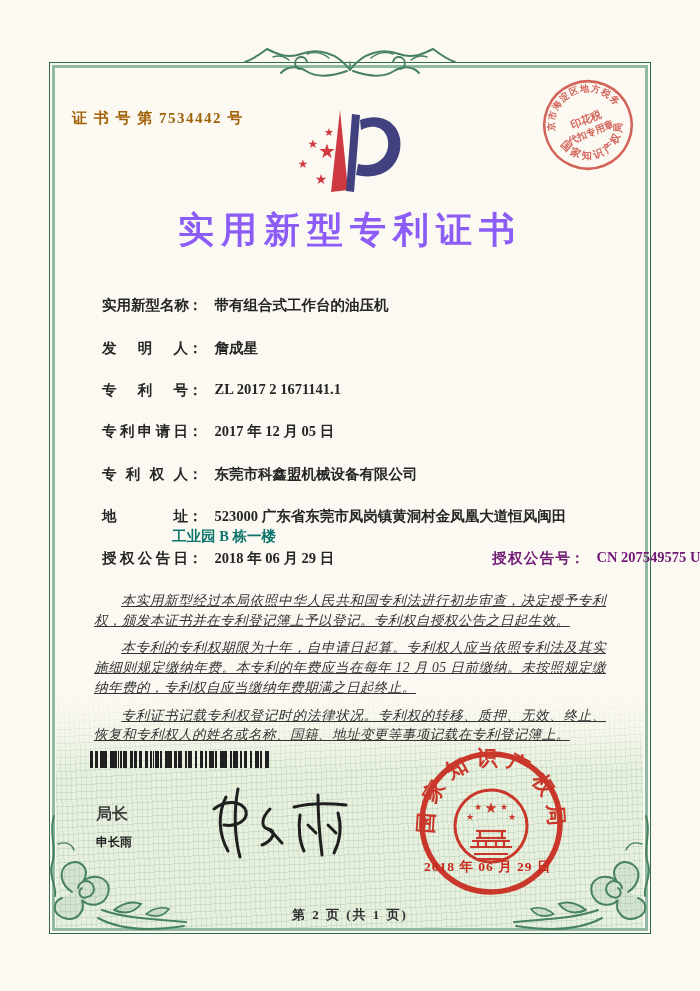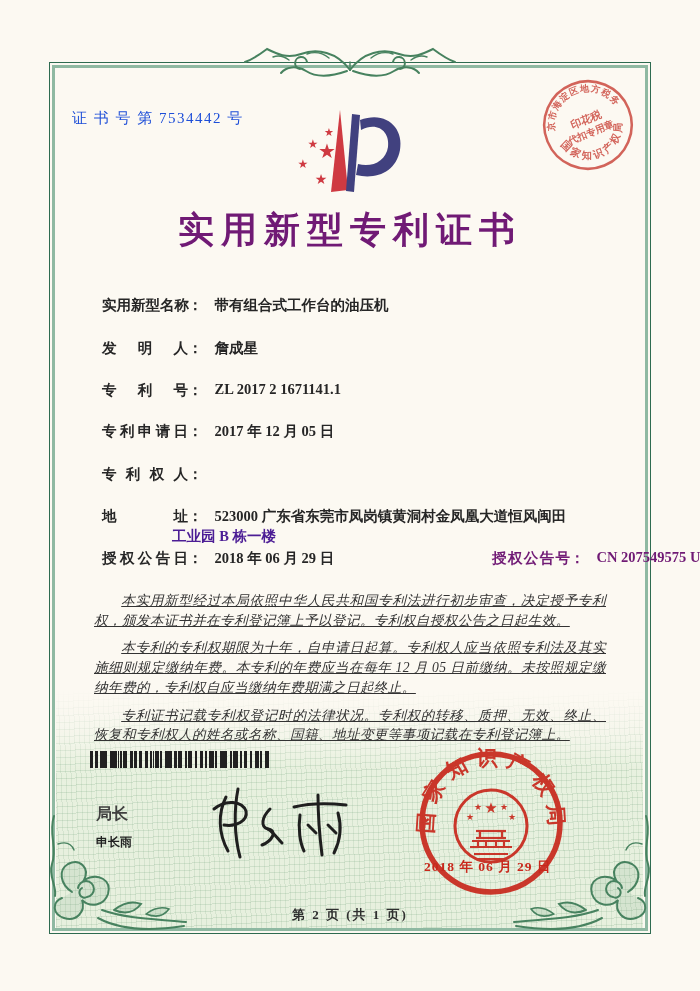--- a/index.html
+++ b/index.html
@@ -27,40 +27,40 @@
     background:
       repeating-linear-gradient(88deg, rgba(110,160,120,.16) 0 1px, rgba(0,0,0,0) 1px 5px),
       repeating-linear-gradient(-3deg, rgba(110,160,120,.20) 0 1px, rgba(0,0,0,0) 1px 7px),
       linear-gradient(180deg, rgba(230,240,222,0) 0, rgba(228,239,219,.85) 70px, #e7f0de 160px);
     -webkit-mask-image:linear-gradient(180deg, rgba(0,0,0,0) 0, #000 80px);
             mask-image:linear-gradient(180deg, rgba(0,0,0,0) 0, #000 80px);
   }
   
   .cert-no{
     position:absolute;left:72px;top:109px;
-    font-size:15px;font-weight:400;letter-spacing:1.5px;color:#1d4ed8;
+    font-size:15px;font-weight:700;letter-spacing:1.5px;color:#a16207;
   }
   .title{
     position:absolute;left:0;right:0;top:206px;text-align:center;
-    font-size:36px;font-weight:700;letter-spacing:7px;color:#701a75;
+    font-size:36px;font-weight:700;letter-spacing:7px;color:#8b5cf6;
   }
   
   .field-row{
     position:absolute;left:102px;display:flex;align-items:flex-start;
     font-size:14.5px;font-weight:600;color:#262626;white-space:nowrap;
   }
   .f-label{
     display:inline-block;width:86px;
     text-align:justify;text-align-last:justify;
   }
   .f-colon{display:inline-block;}
   .f-value{margin-left:12px;}
   .addr-line2{
     position:absolute;left:172px;top:527px;
-    font-size:14.5px;font-weight:600;color:#4c1d95;
+    font-size:14.5px;font-weight:600;color:#0f766e;
   }
   .grant-no-group{position:absolute;left:390px;top:0;display:flex;
     font-size:14.5px;font-weight:600;color:#701a75;white-space:nowrap;}
   .grant-no-group .f-label{width:78px;}
   
   .paras{
     position:absolute;left:86px;top:583px;width:528px;
     font-size:13.6px;line-height:19.7px;color:#333;
     font-style:italic;letter-spacing:.4px;text-align:justify;
   }
@@ -198,20 +198,21 @@
     <span class="f-value">ZL 2017 2 1671141.1</span>
   </div>
   <div class="field-row" style="top:422px">
     <span class="f-label">专利申请日</span>
       <span class="f-colon">：</span>
     <span class="f-value">2017 年 12 月 05 日</span>
   </div>
   <div class="field-row" style="top:465px">
     <span class="f-label">专利权人</span>
       <span class="f-colon">：</span>
+    <span class="f-value">东莞市科鑫盟机械设备有限公司</span>
   </div>
   <div class="field-row" style="top:507px">
     <span class="f-label">地址</span>
       <span class="f-colon">：</span>
     <span class="f-value">523000 广东省东莞市凤岗镇黄洞村金凤凰大道恒风闽田</span>
   </div>
   <div class="addr-line2">工业园 B 栋一楼</div>
   <div class="field-row" style="top:549px">
     <span class="f-label">授权公告日</span>
       <span class="f-colon">：</span>

